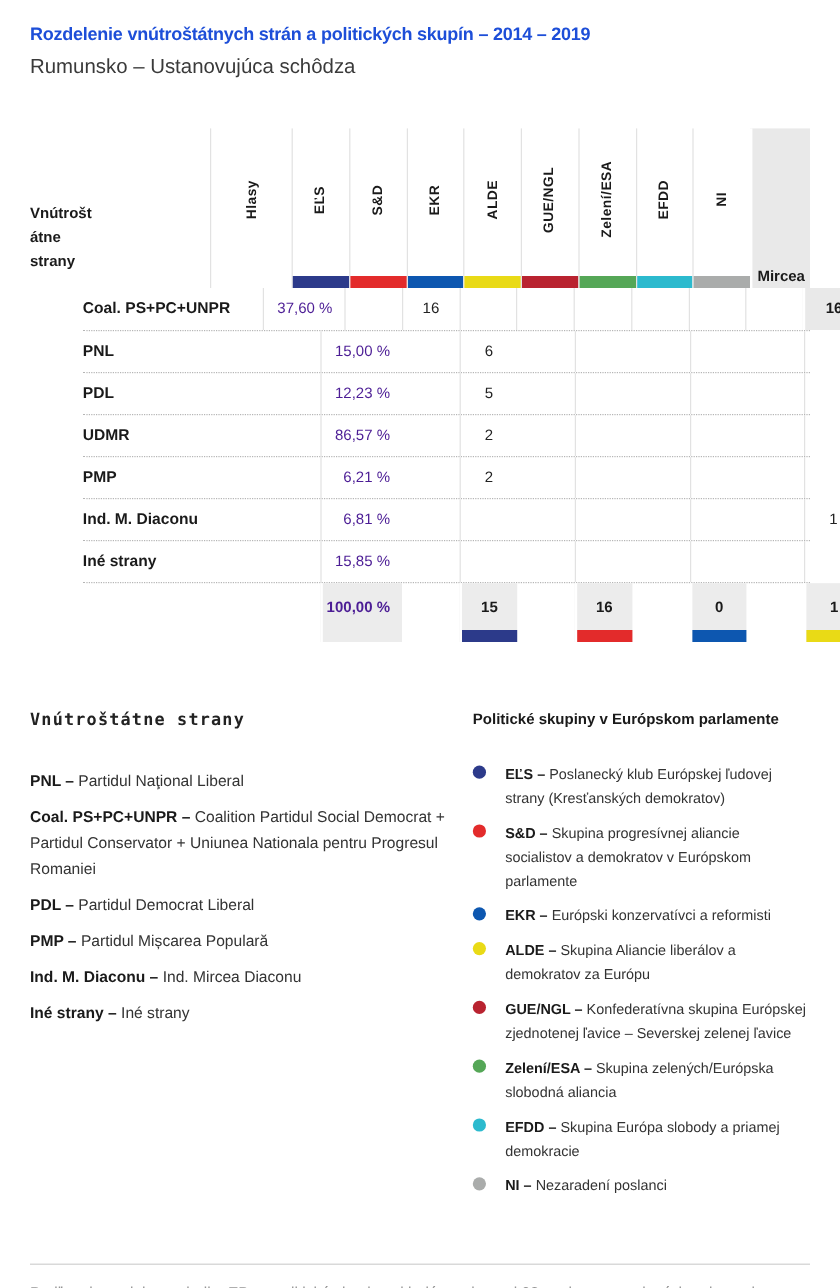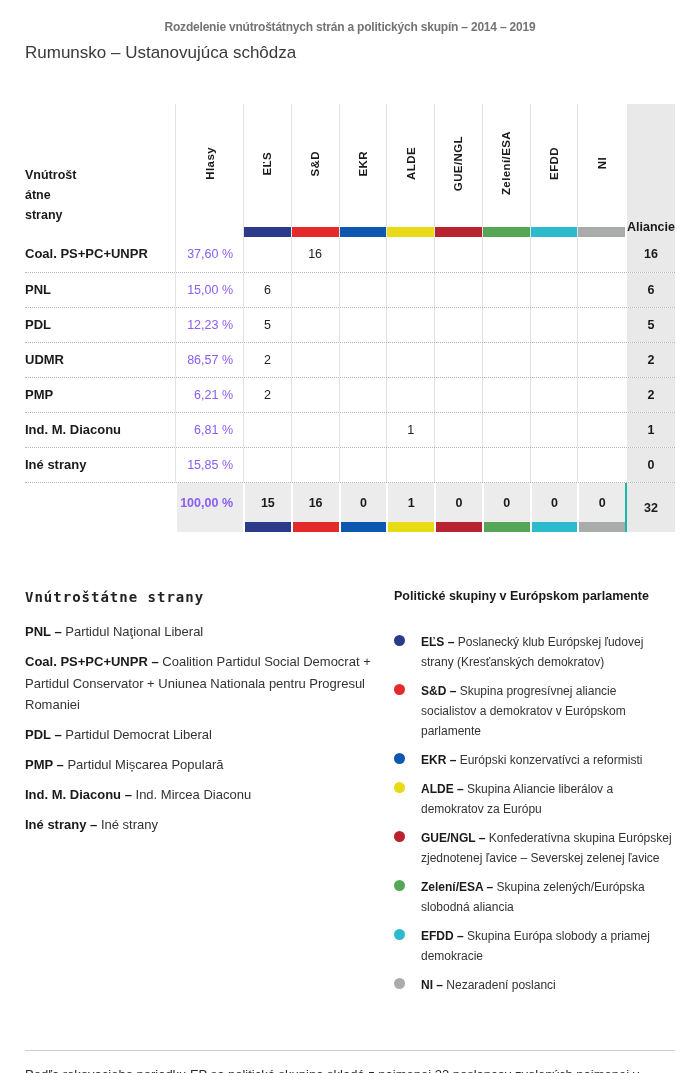--- a/index.html
+++ b/index.html
@@ -5,21 +5,21 @@
   * { margin:0; padding:0; box-sizing:border-box; }
   html,body { background:#fff; }
   body {
     width:700px; height:1073px; margin:0 auto;
     font-family:"Liberation Sans","DejaVu Sans",sans-serif;
     color:#1a1a1a; overflow:hidden;
   }
   .page { padding:20px 25px 0 25px; }
 
   
-  .title { font-size:12px; font-weight:bold; color:#737373; letter-spacing:-0.2px;text-align:center; }
+  .title { font-size:15px; font-weight:bold; color:#1d4ed8; letter-spacing:-0.2px; }
   .subtitle { font-size:17px; font-weight:normal; color:#3a3a3a; margin-top:9px; }
 
   
   .ptable { margin-top:41px; width:650px; }
   .cell { box-sizing:border-box; flex:0 0 auto; }
   .c-party   { width:150px; }
   .c-hlasy   { width:68px;  border-left:1px solid #e2e2e2; }
   .c-group   { width:47.75px; border-left:1px solid #e2e2e2; }
   .c-kresiel { width:50px; border-left:2px solid #fff; background:#e9e9e9; }
 
@@ -27,41 +27,41 @@
   .hcell { position:relative; }
   .rotwrap { position:absolute; inset:0 0 14px 0; display:flex; align-items:center; justify-content:center; }
   .rot {
     writing-mode:vertical-rl; transform:rotate(180deg);
     font-weight:bold; font-size:11.5px; letter-spacing:0.4px; color:#1a1a1a; white-space:nowrap;
   }
   .party-hlabel { position:absolute; left:0; bottom:12px; font-weight:bold; font-size:12.5px; line-height:20px; }
   .kres-label { position:absolute; bottom:3px; left:0; right:0; text-align:center; font-weight:bold; font-size:12.5px; }
   .hbar { position:absolute; left:0; right:0; bottom:0; height:10px; }
 
-  .trow { display:flex; height:35px; }
-  .trow + .trow { border-top:1px dotted #b5b5b5; }
+  .trow { display:flex; height:35px;margin-left:44px; }
+  .trow + .trow { border-top:1px dotted #b5b5b5;gap:48px; }
   .pname { font-weight:bold; font-size:13px; line-height:34px; }
-  .votes { font-size:12.5px; text-align:right; padding-right:10px; line-height:34px; color:#8b5cf6; }
+  .votes { font-size:12.5px; text-align:right; padding-right:10px; line-height:34px; color:#4c1d95; }
   .num   { font-size:12.5px; text-align:center; line-height:34px; color:#222; }
   .seats { font-weight:bold; font-size:12.5px; text-align:center; line-height:34px; }
 
   .trow.total { height:50px; border-top:1px dotted #b5b5b5; }
   .total .c-hlasy, .total .c-group { background:#ececec; border-left:2px solid #fff; position:relative; }
   .total .c-kresiel { border-left:2px solid #14b8a6; }
   .total .votes { font-weight:bold; line-height:40px; }
   .tnum { display:block; line-height:40px; text-align:center; font-weight:bold; font-size:12.5px; }
   .total .seats { line-height:50px; }
 
   
   .legend { display:flex; margin-top:57px; gap:16px; }
   .leg-left { width:353px; }
   .leg-right { width:281px; }
   .leg-left h3 {
     font-family:"DejaVu Sans Mono","Liberation Mono",monospace;
-    font-size:14px; font-weight:bold; color:#222; letter-spacing:1px; margin-bottom:16px;
+    font-size:14px; font-weight:bold; color:#222; letter-spacing:1px; margin-bottom:32px;
   }
   .leg-left p { font-size:13px; line-height:21.5px; color:#333; margin-bottom:8.5px; }
   .leg-left b { color:#1a1a1a; }
   .leg-right h3 { font-size:12.5px; font-weight:bold; color:#1a1a1a; margin-bottom:29px; }
   .leg-item { display:flex; margin-bottom:9px; }
   .leg-dot-col { flex:0 0 27px; padding-top:3px; }
   .leg-dot { width:11px; height:11px; border-radius:50%; }
   .leg-text { font-size:12px; line-height:20px; color:#333; }
   .leg-text b { color:#1a1a1a; }
 
@@ -135,21 +135,21 @@
           </div>
         <div class="hbar" style="background-color: rgb(44, 186, 206);"></div>
       </div>
       <div class="cell c-group hcell">
         <div class="rotwrap">
             <span class="rot">NI</span>
           </div>
         <div class="hbar" style="background-color: rgb(170, 172, 171);"></div>
       </div>
       <div class="cell c-kresiel hcell">
-        <span class="kres-label">Aliancie</span>
+        <span class="kres-label">Mircea</span>
       </div>
     </div>
 
     <div class="trow">
       <div class="cell c-party pname">Coal. PS+PC+UNPR</div>
       <div class="cell c-hlasy votes">37,60 %</div>
       <div class="cell c-group num"></div>
       <div class="cell c-group num">16</div>
       <div class="cell c-group num"></div>
       <div class="cell c-group num"></div>

